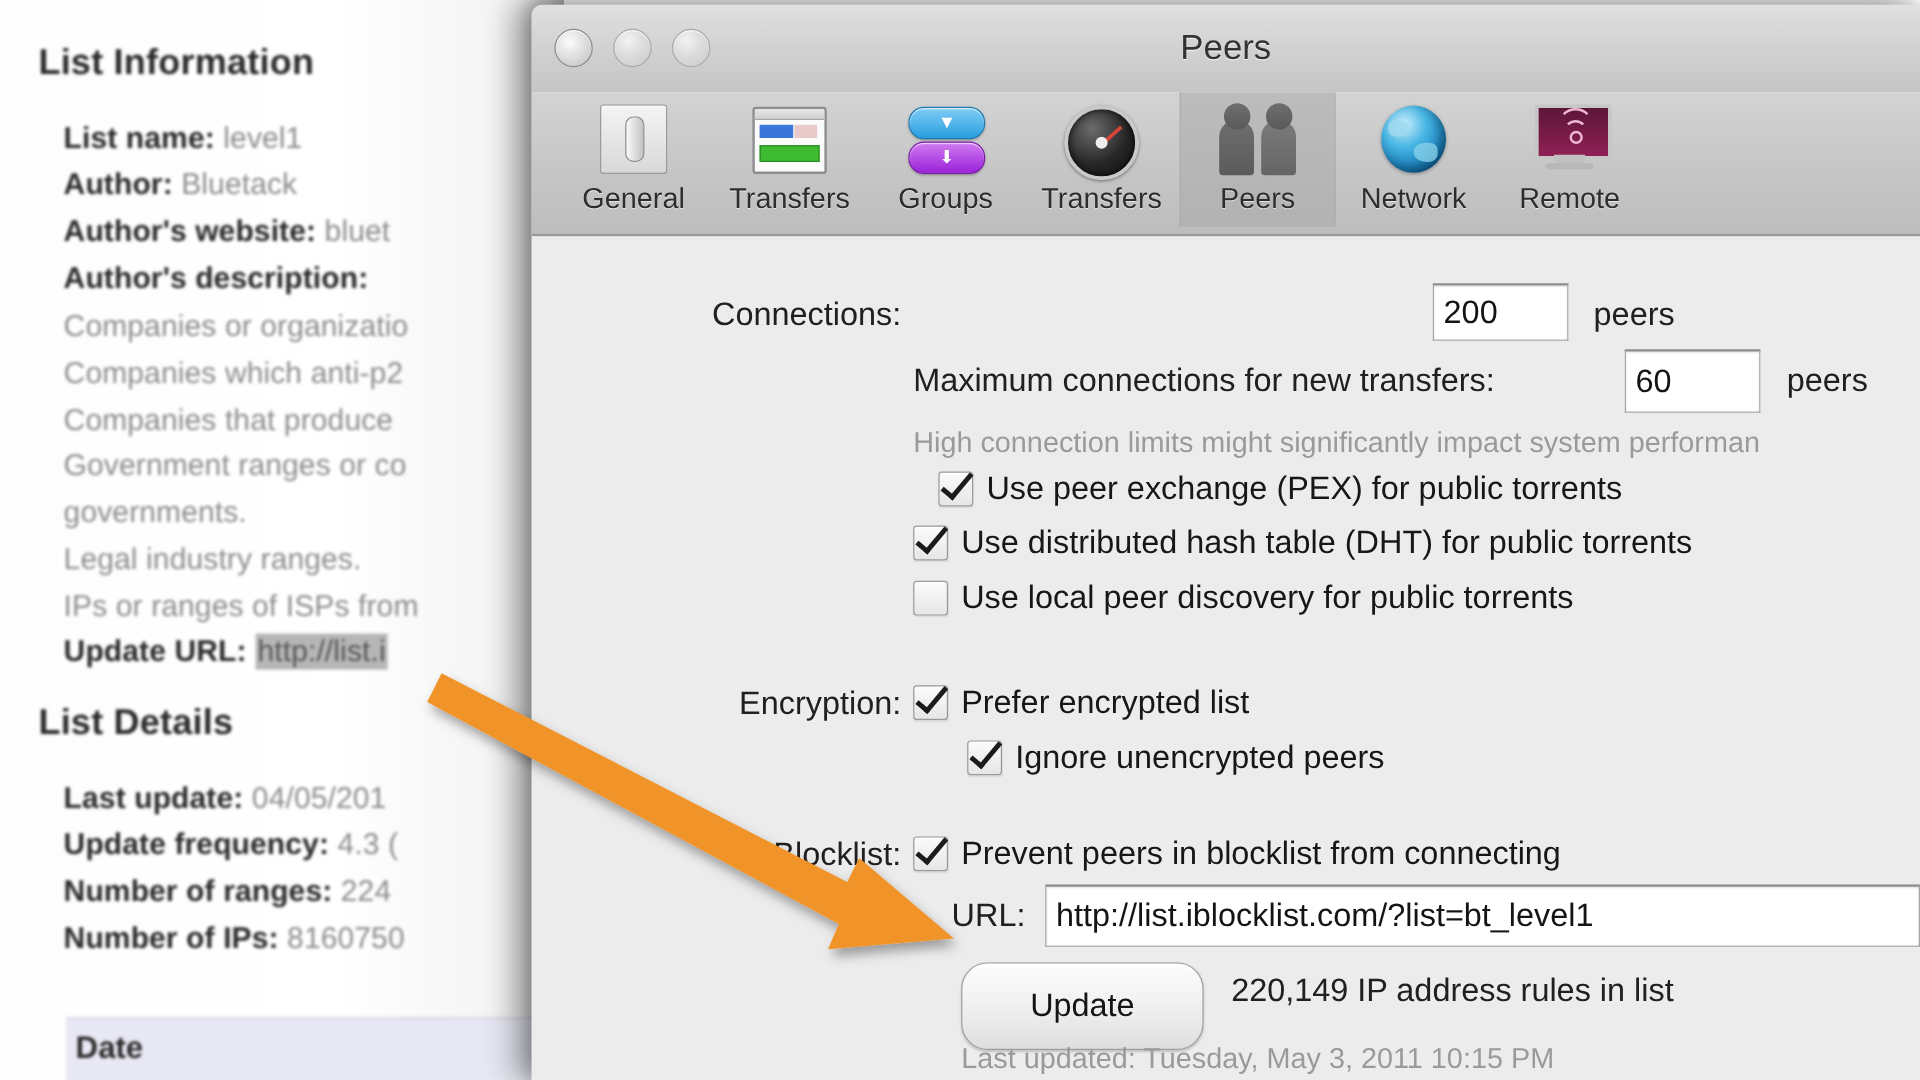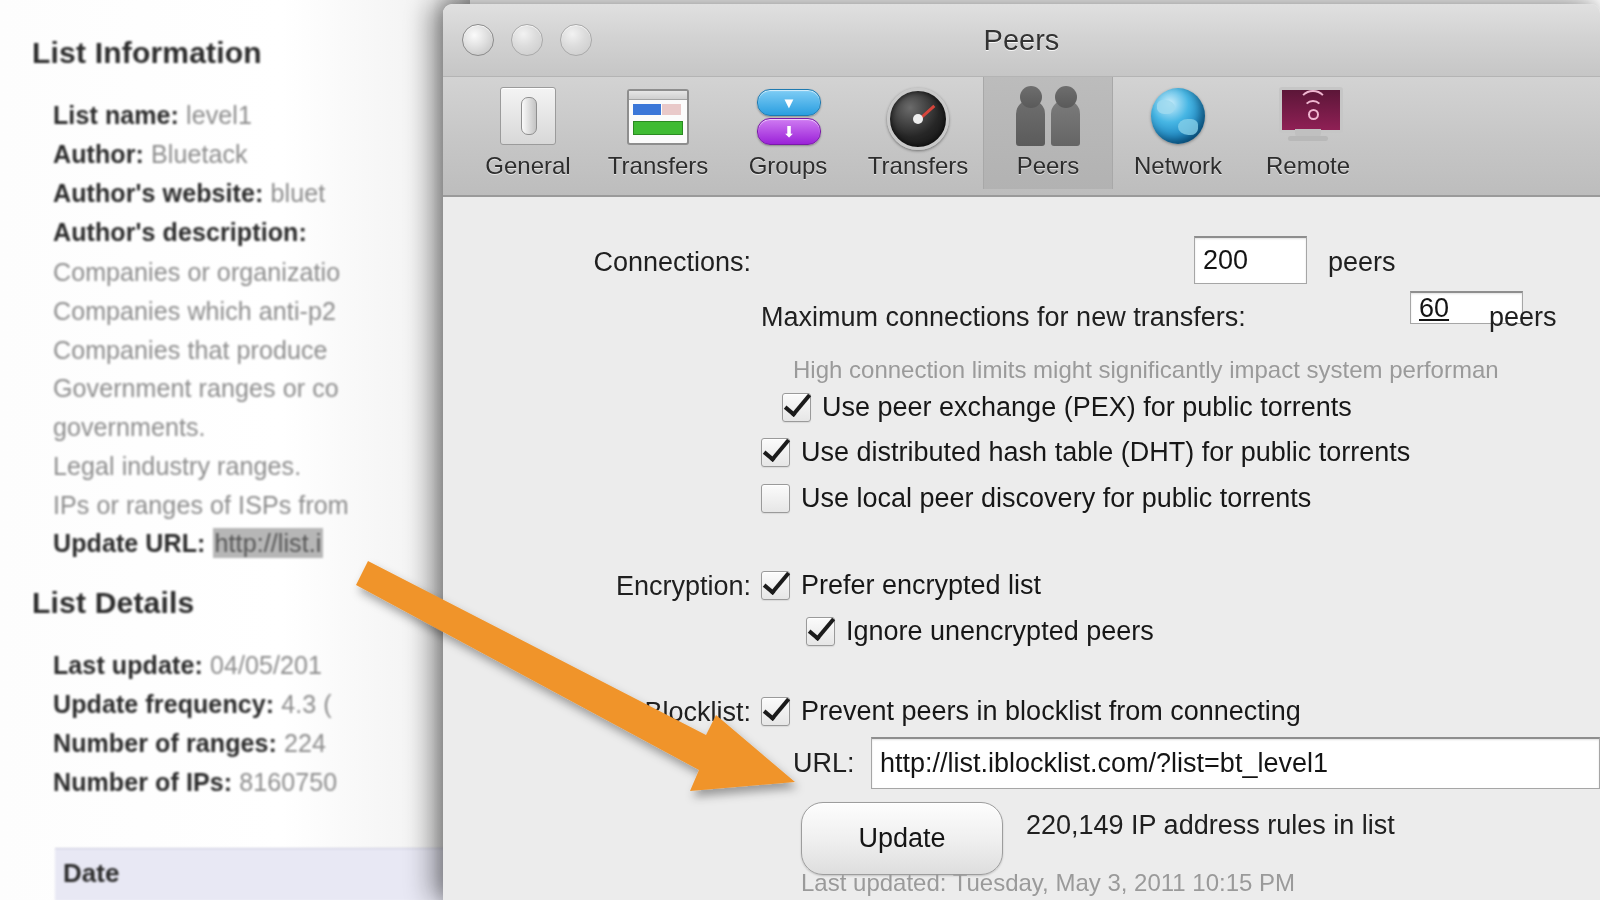--- a/index.html
+++ b/index.html
@@ -495,24 +495,24 @@
     </div>
 
     <div id="content">
 
       <div class="row" style="left:0; top:50px; width:308px; justify-content:flex-end;">Connections:</div>
 
       <div class="txtfield" style="position:absolute; left:751px; top:39px; width:113px; height:48px;">200</div>
       <div class="row" style="left:885px; top:50px;">peers</div>
 
       <div class="row" style="left:318px; top:105px;">Maximum connections for new transfers:</div>
-      <div class="txtfield" style="position:absolute; left:967px; top:94px; width:113px; height:33px;text-decoration:underline;">60</div>
+      <div class="txtfield" style="position:absolute; left:911px; top:94px; width:113px; height:53px;">60</div>
       <div class="row" style="left:1046px; top:105px;">peers</div>
 
-      <div class="row hint" style="left:318px; top:159px;margin-left:32px;">High connection limits might significantly impact system performan</div>
+      <div class="row hint" style="left:318px; top:159px;">High connection limits might significantly impact system performan</div>
 
       <div class="cbrow" style="position:absolute; left:318px; top:195px;padding-left:21px;">
         <span class="cb checked"></span>
         <span class="cb-label">Use peer exchange (PEX) for public torrents</span>
       </div>
       <div class="cbrow" style="position:absolute; left:318px; top:240px;">
         <span class="cb checked"></span>
         <span class="cb-label">Use distributed hash table (DHT) for public torrents</span>
       </div>
       <div class="cbrow" style="position:absolute; left:318px; top:286px;">

